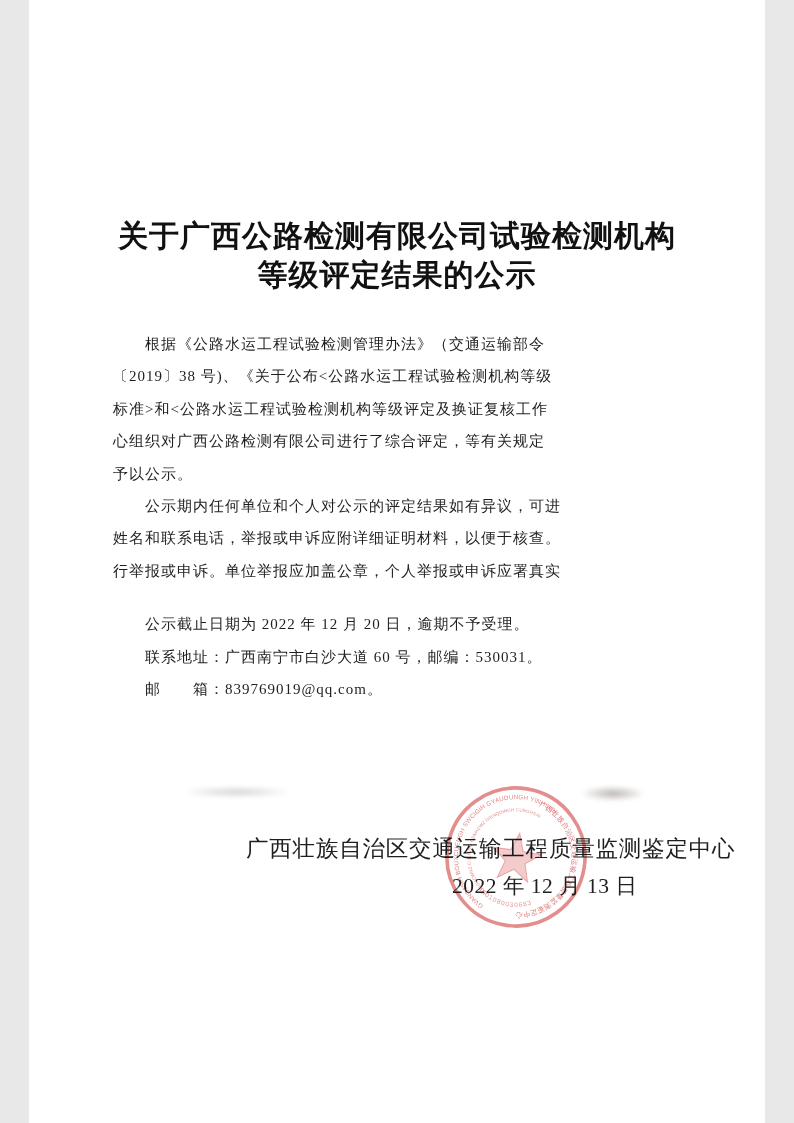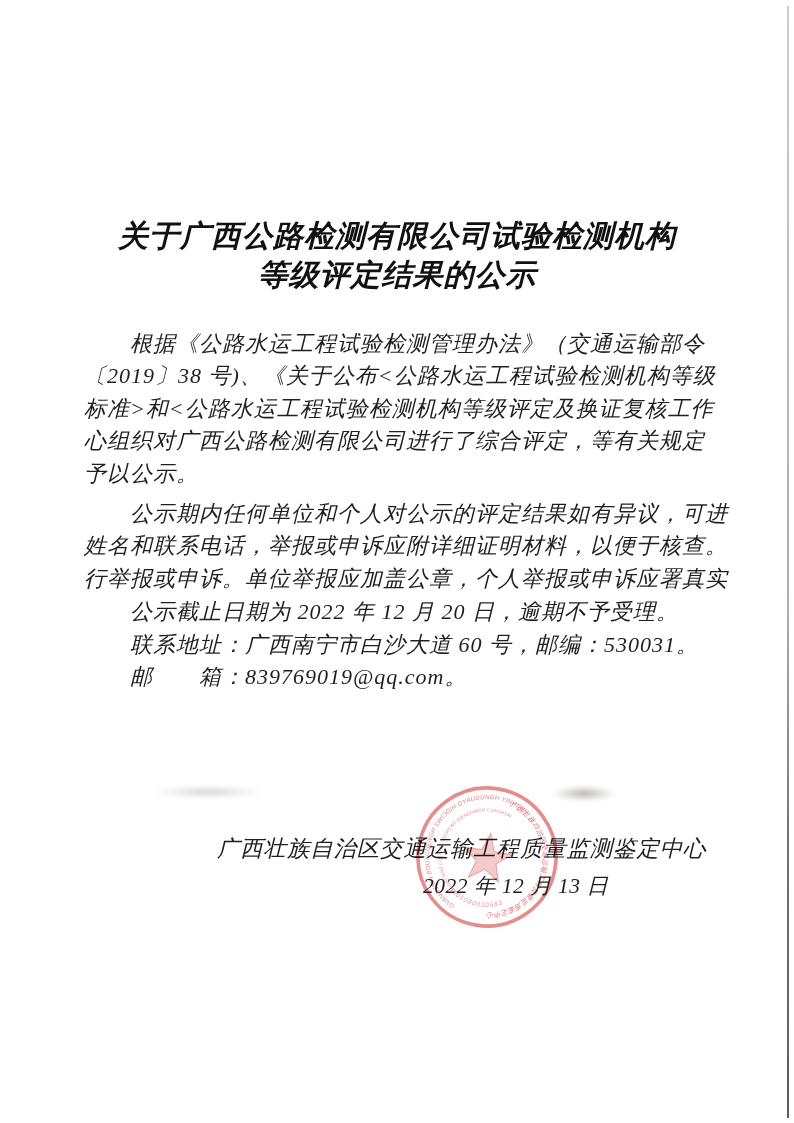--- a/index.html
+++ b/index.html
@@ -1,44 +1,43 @@
 <!DOCTYPE html>
 <html><head>
 <meta charset="utf-8">
 <style>
   html,body{margin:0;padding:0;background:#e8e8e8;}
   .page{
     position:relative;
-    width:794px;height:1123px;
+    width:736px;height:1123px;
     margin:0 auto;
     background:#ffffff;
     overflow:hidden;
     font-family:"Liberation Serif","DejaVu Serif",serif;
     color:#1b1b1b;
-    font-style:italic;
   }
   
   .title{
     position:absolute;top:216px;left:0;width:100%;
     text-align:center;
     font-weight:bold;
     font-size:30px;line-height:39px;
     letter-spacing:1px;
     color:#111;
   }
   
   .body-text{
     position:absolute;left:84px;top:328px;width:606px;
-    font-size:22px;line-height:32.4px;
+    font-size:15px;line-height:32.4px;
     letter-spacing:1px;
     color:#1f1f1f;
   }
   .body-text .tline{white-space:nowrap;}
-  .para-2{margin-top:8px;}
-  .para-notice{margin-top:1px;}
+  .para-2{margin-top:0;}
+  .para-notice{margin-top:21px;}
   
   .signature{
     position:absolute;left:217px;top:833px;
     font-size:22.5px;letter-spacing:0.8px;white-space:nowrap;
     color:#1f1f1f;
   }
   .sig-date{
     position:absolute;left:375px;top:871px;
     font-size:21.5px;letter-spacing:0.5px;white-space:nowrap;
     color:#1f1f1f;

